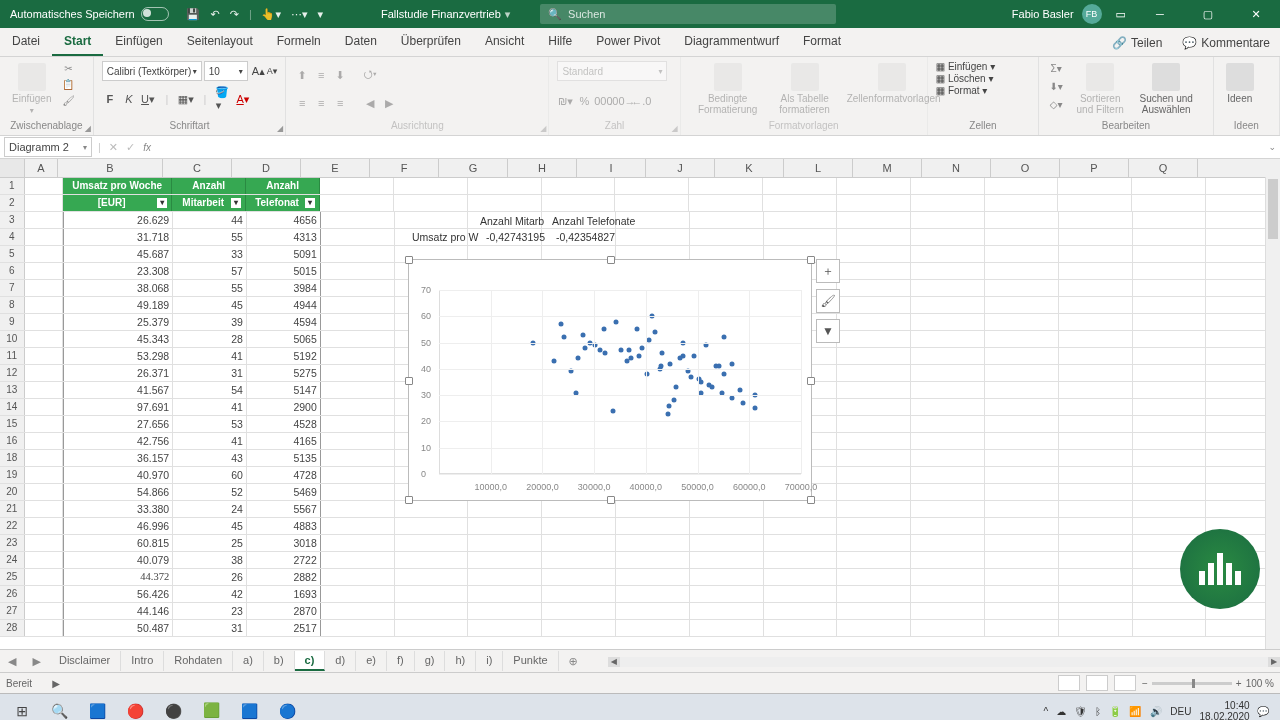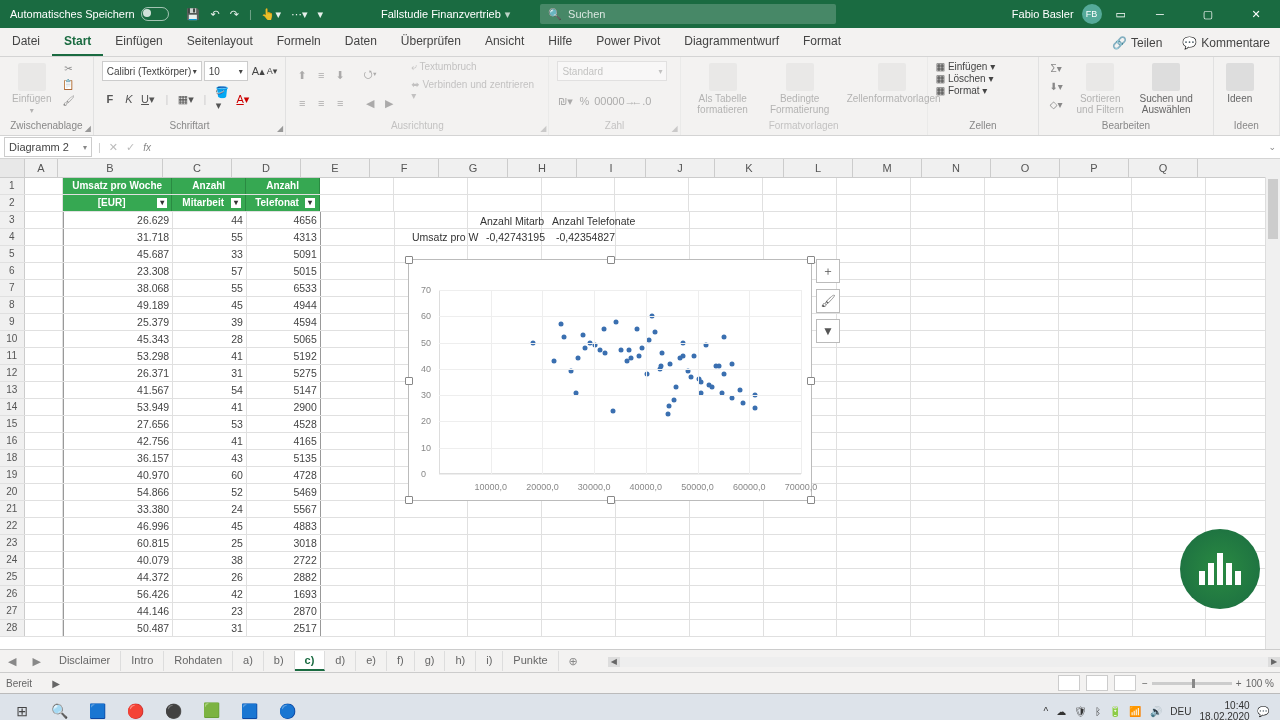--- a/index.html
+++ b/index.html
@@ -208,24 +208,20 @@
           </div>
         <div class="icorow">
             <span>≡</span>
             <span>≡</span>
             <span>≡</span>
             <span style="width:8px"></span>
             <span>◀</span>
             <span>▶</span>
           </div>
       </div>
-      <div style="display:flex;flex-direction:column;gap:6px;margin-left:10px;font-size:10px;color:#888">
-        <div>⤶ <span>Textumbruch</span></div>
-        <div>⬌ <span>Verbinden und zentrieren</span> ▾</div>
-      </div>
     </div>
     <div class="glabel">Ausrichtung</div>
     <span class="corner">◢</span>
   </div>
   <div class="group dimmed" style="width:116px">
     <div class="gbody" style="flex-direction:column;gap:6px">
       <div class="numfmt">
           <span>Standard</span>
           <span style="font-size:8px">▾</span>
         </div>
@@ -237,25 +233,25 @@
           <span>←.0</span>
         </div>
     </div>
     <div class="glabel">Zahl</div>
     <span class="corner">◢</span>
   </div>
   <div class="group dimmed" style="width:230px">
     <div class="gbody">
       <div class="btncol big">
           <span class="ico"></span>
-          <span style="width:60px;text-align:center">Als Tabelle formatieren</span>
+          <span style="width:70px;text-align:center">Bedingte Formatierung</span>
         </div>
       <div class="btncol big">
           <span class="ico"></span>
-          <span style="width:70px;text-align:center">Bedingte Formatierung</span>
+          <span style="width:60px;text-align:center">Als Tabelle formatieren</span>
         </div>
       <div class="btncol big">
           <span class="ico"></span>
           <span style="width:90px;text-align:center">Zellenformatvorlagen</span>
         </div>
     </div>
     <div class="glabel">Formatvorlagen</div>
   </div>
   <div class="group" style="width:96px">
     <div class="gbody" style="flex-direction:column;gap:1px;font-size:10px">
@@ -451,21 +447,21 @@
         <div class="cell" style="width: 68px;"></div>
         <div class="cell" style="width: 68px;"></div>
         <div class="cell" style="width: 68px;"></div>
         <div class="cell" style="width: 68px;"></div>
       </div>
       <div class="row">
         <div class="rowhdr">7</div>
         <div class="cell" style="width: 32px;"></div>
         <div class="cell r" style="width: 104px; border-left: 1px solid rgb(153, 153, 153);">38.068</div>
         <div class="cell r" style="width: 68px;">55</div>
-        <div class="cell r" style="width: 68px; border-right: 1px solid rgb(153, 153, 153);">6533</div>
+        <div class="cell r" style="width: 68px; border-right: 1px solid rgb(153, 153, 153);">3984</div>
         <div class="cell" style="width: 68px;"></div>
         <div class="cell" style="width: 68px;"></div>
         <div class="cell" style="width: 68px;"></div>
         <div class="cell" style="width: 68px;"></div>
         <div class="cell" style="width: 68px;"></div>
         <div class="cell" style="width: 68px;"></div>
         <div class="cell" style="width: 68px;"></div>
         <div class="cell" style="width: 68px;"></div>
         <div class="cell" style="width: 68px;"></div>
         <div class="cell" style="width: 68px;"></div>
@@ -589,21 +585,21 @@
         <div class="cell" style="width: 68px;"></div>
         <div class="cell" style="width: 68px;"></div>
         <div class="cell" style="width: 68px;"></div>
         <div class="cell" style="width: 68px;"></div>
         <div class="cell" style="width: 68px;"></div>
         <div class="cell" style="width: 68px;"></div>
       </div>
       <div class="row">
         <div class="rowhdr">14</div>
         <div class="cell" style="width: 32px;"></div>
-        <div class="cell r" style="width: 104px; border-left: 1px solid rgb(153, 153, 153);">53.949</div>
+        <div class="cell r" style="width: 104px; border-left: 1px solid rgb(153, 153, 153);">97.691</div>
         <div class="cell r" style="width: 68px;">41</div>
         <div class="cell r" style="width: 68px; border-right: 1px solid rgb(153, 153, 153);">2900</div>
         <div class="cell" style="width: 68px;"></div>
         <div class="cell" style="width: 68px;"></div>
         <div class="cell" style="width: 68px;"></div>
         <div class="cell" style="width: 68px;"></div>
         <div class="cell" style="width: 68px;"></div>
         <div class="cell" style="width: 68px;"></div>
         <div class="cell" style="width: 68px;"></div>
         <div class="cell" style="width: 68px;"></div>
@@ -789,21 +785,21 @@
         <div class="cell" style="width: 68px;"></div>
         <div class="cell" style="width: 68px;"></div>
         <div class="cell" style="width: 68px;"></div>
         <div class="cell" style="width: 68px;"></div>
         <div class="cell" style="width: 68px;"></div>
         <div class="cell" style="width: 68px;"></div>
       </div>
       <div class="row">
         <div class="rowhdr">25</div>
         <div class="cell" style="width: 32px;"></div>
-        <div class="cell r" style="width: 104px; border-left: 1px solid rgb(153, 153, 153);">44.372</div>
+        <div class="cell r" style="width: 104px; border-left: 1px solid rgb(153, 153, 153); font-family: Liberation Serif, serif;">44.372</div>
         <div class="cell r" style="width: 68px;">26</div>
         <div class="cell r" style="width: 68px; border-right: 1px solid rgb(153, 153, 153);">2882</div>
         <div class="cell" style="width: 68px;"></div>
         <div class="cell" style="width: 68px;"></div>
         <div class="cell" style="width: 68px;"></div>
         <div class="cell" style="width: 68px;"></div>
         <div class="cell" style="width: 68px;"></div>
         <div class="cell" style="width: 68px;"></div>
         <div class="cell" style="width: 68px;"></div>
         <div class="cell" style="width: 68px;"></div>

